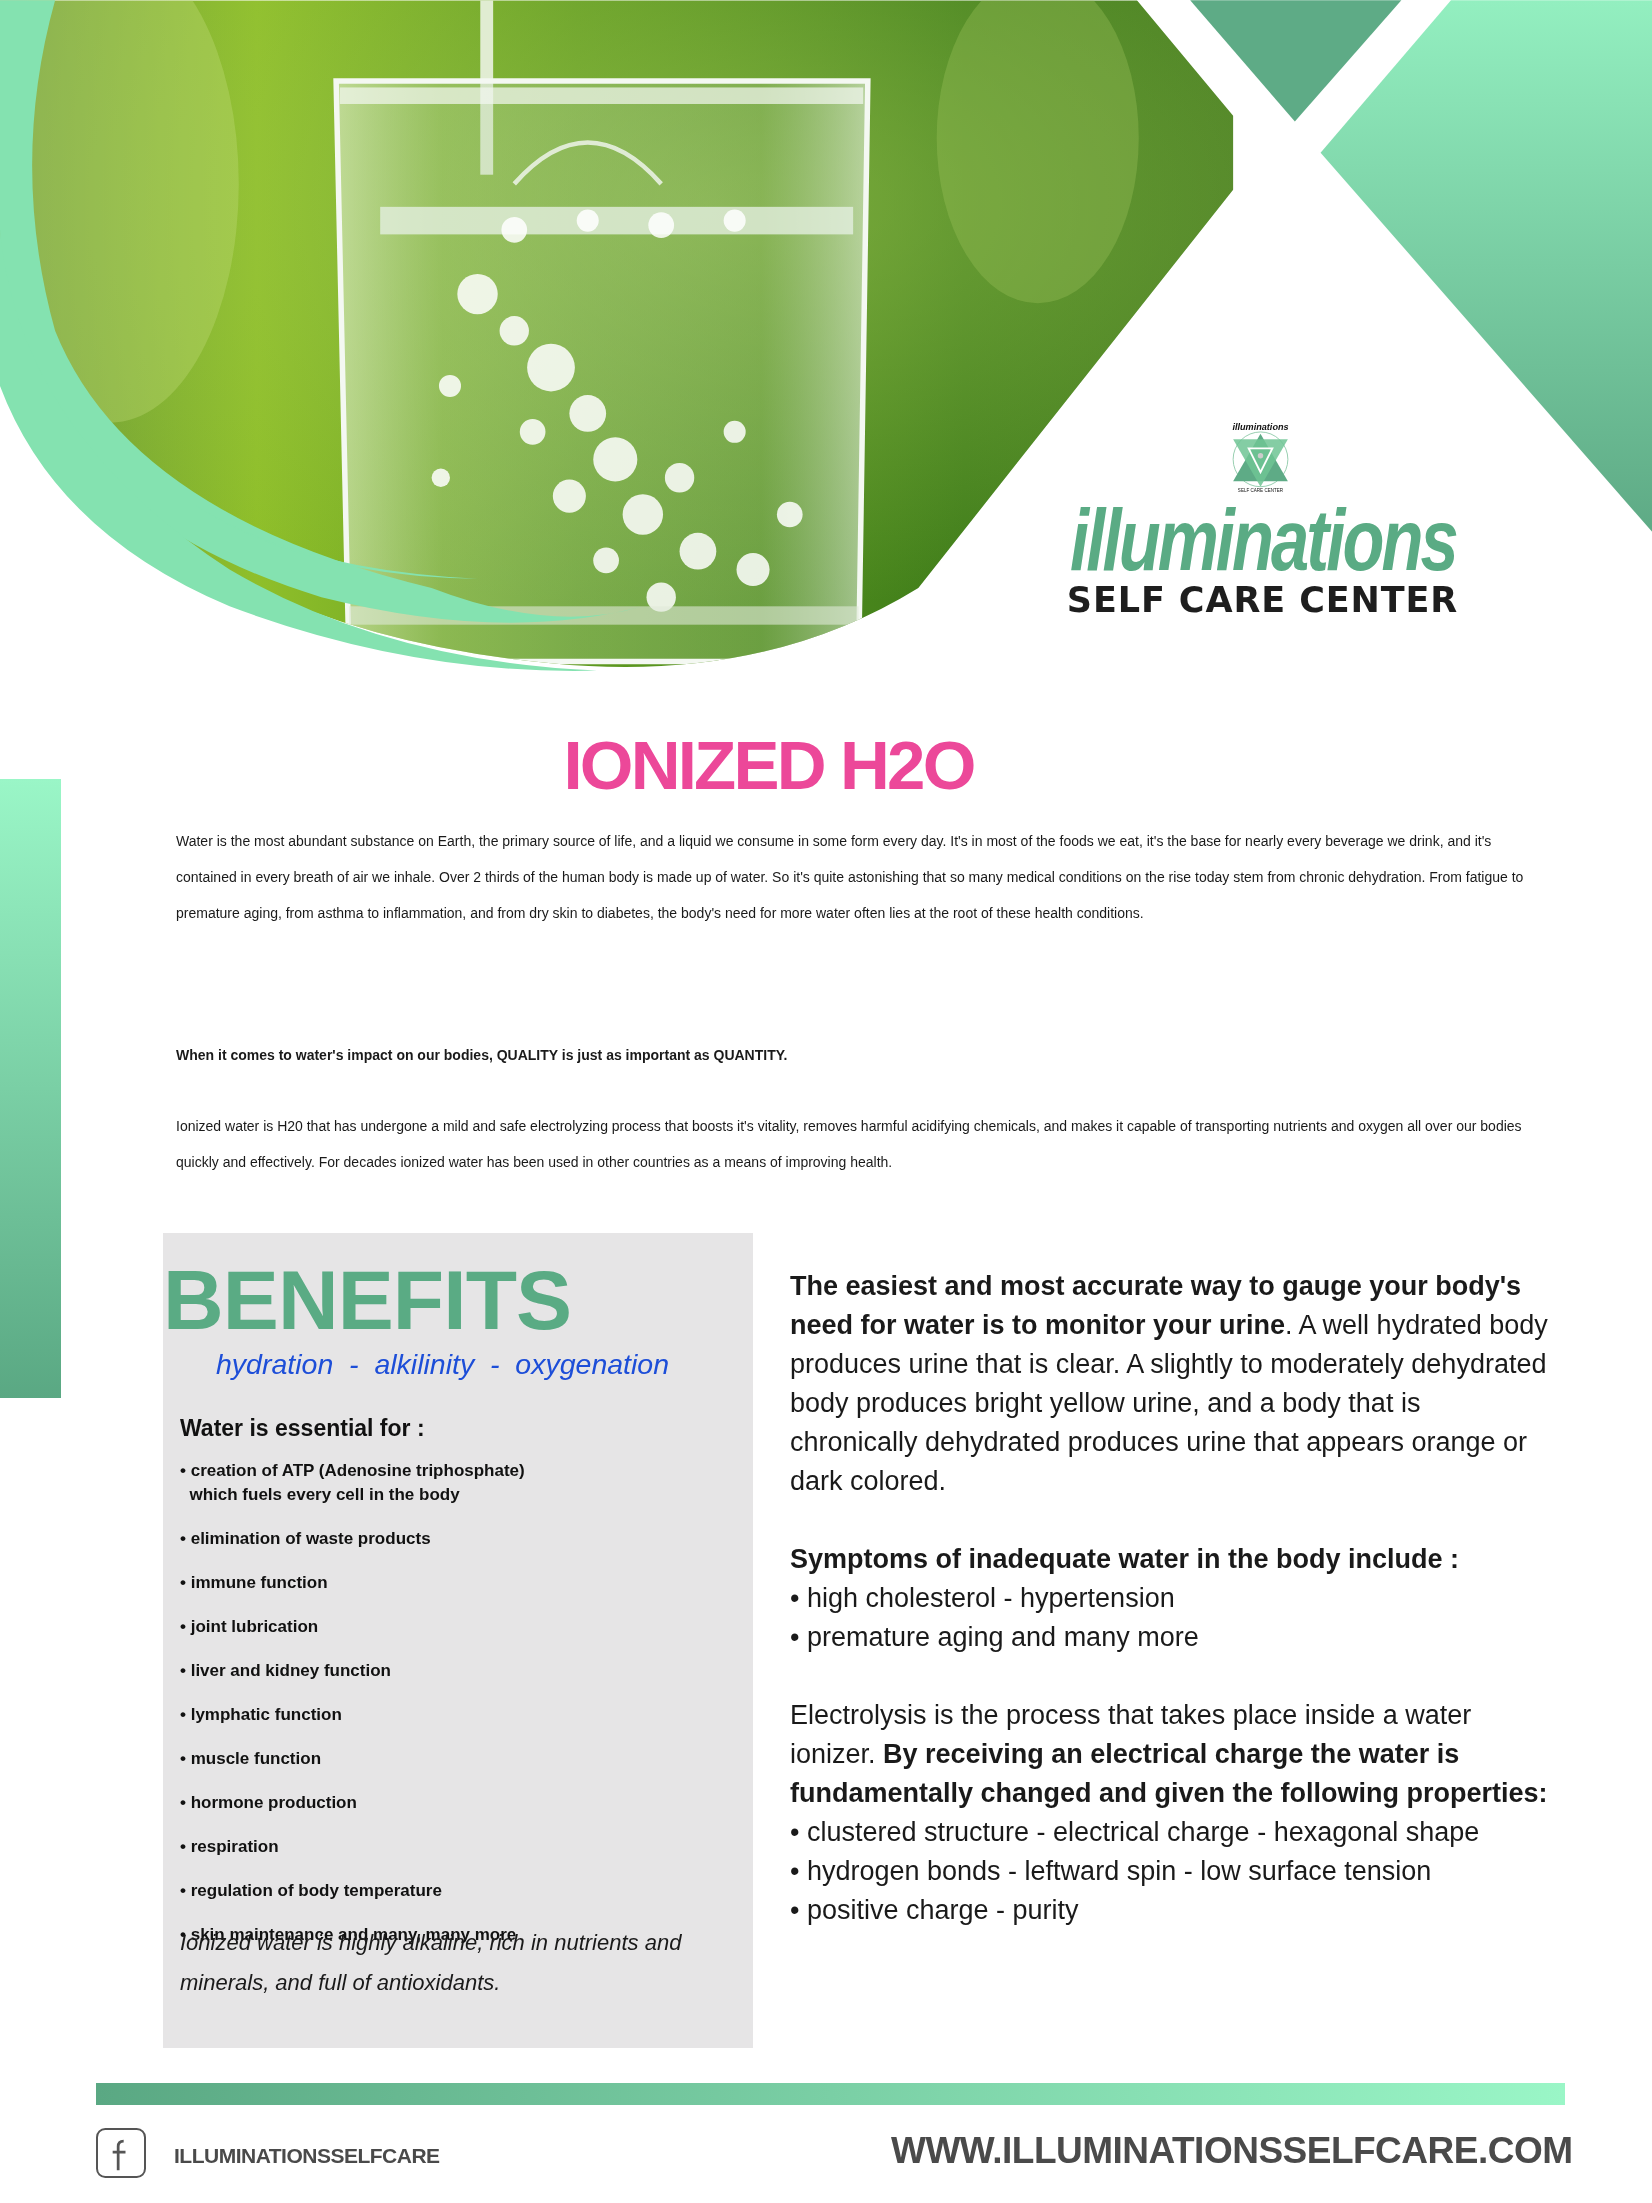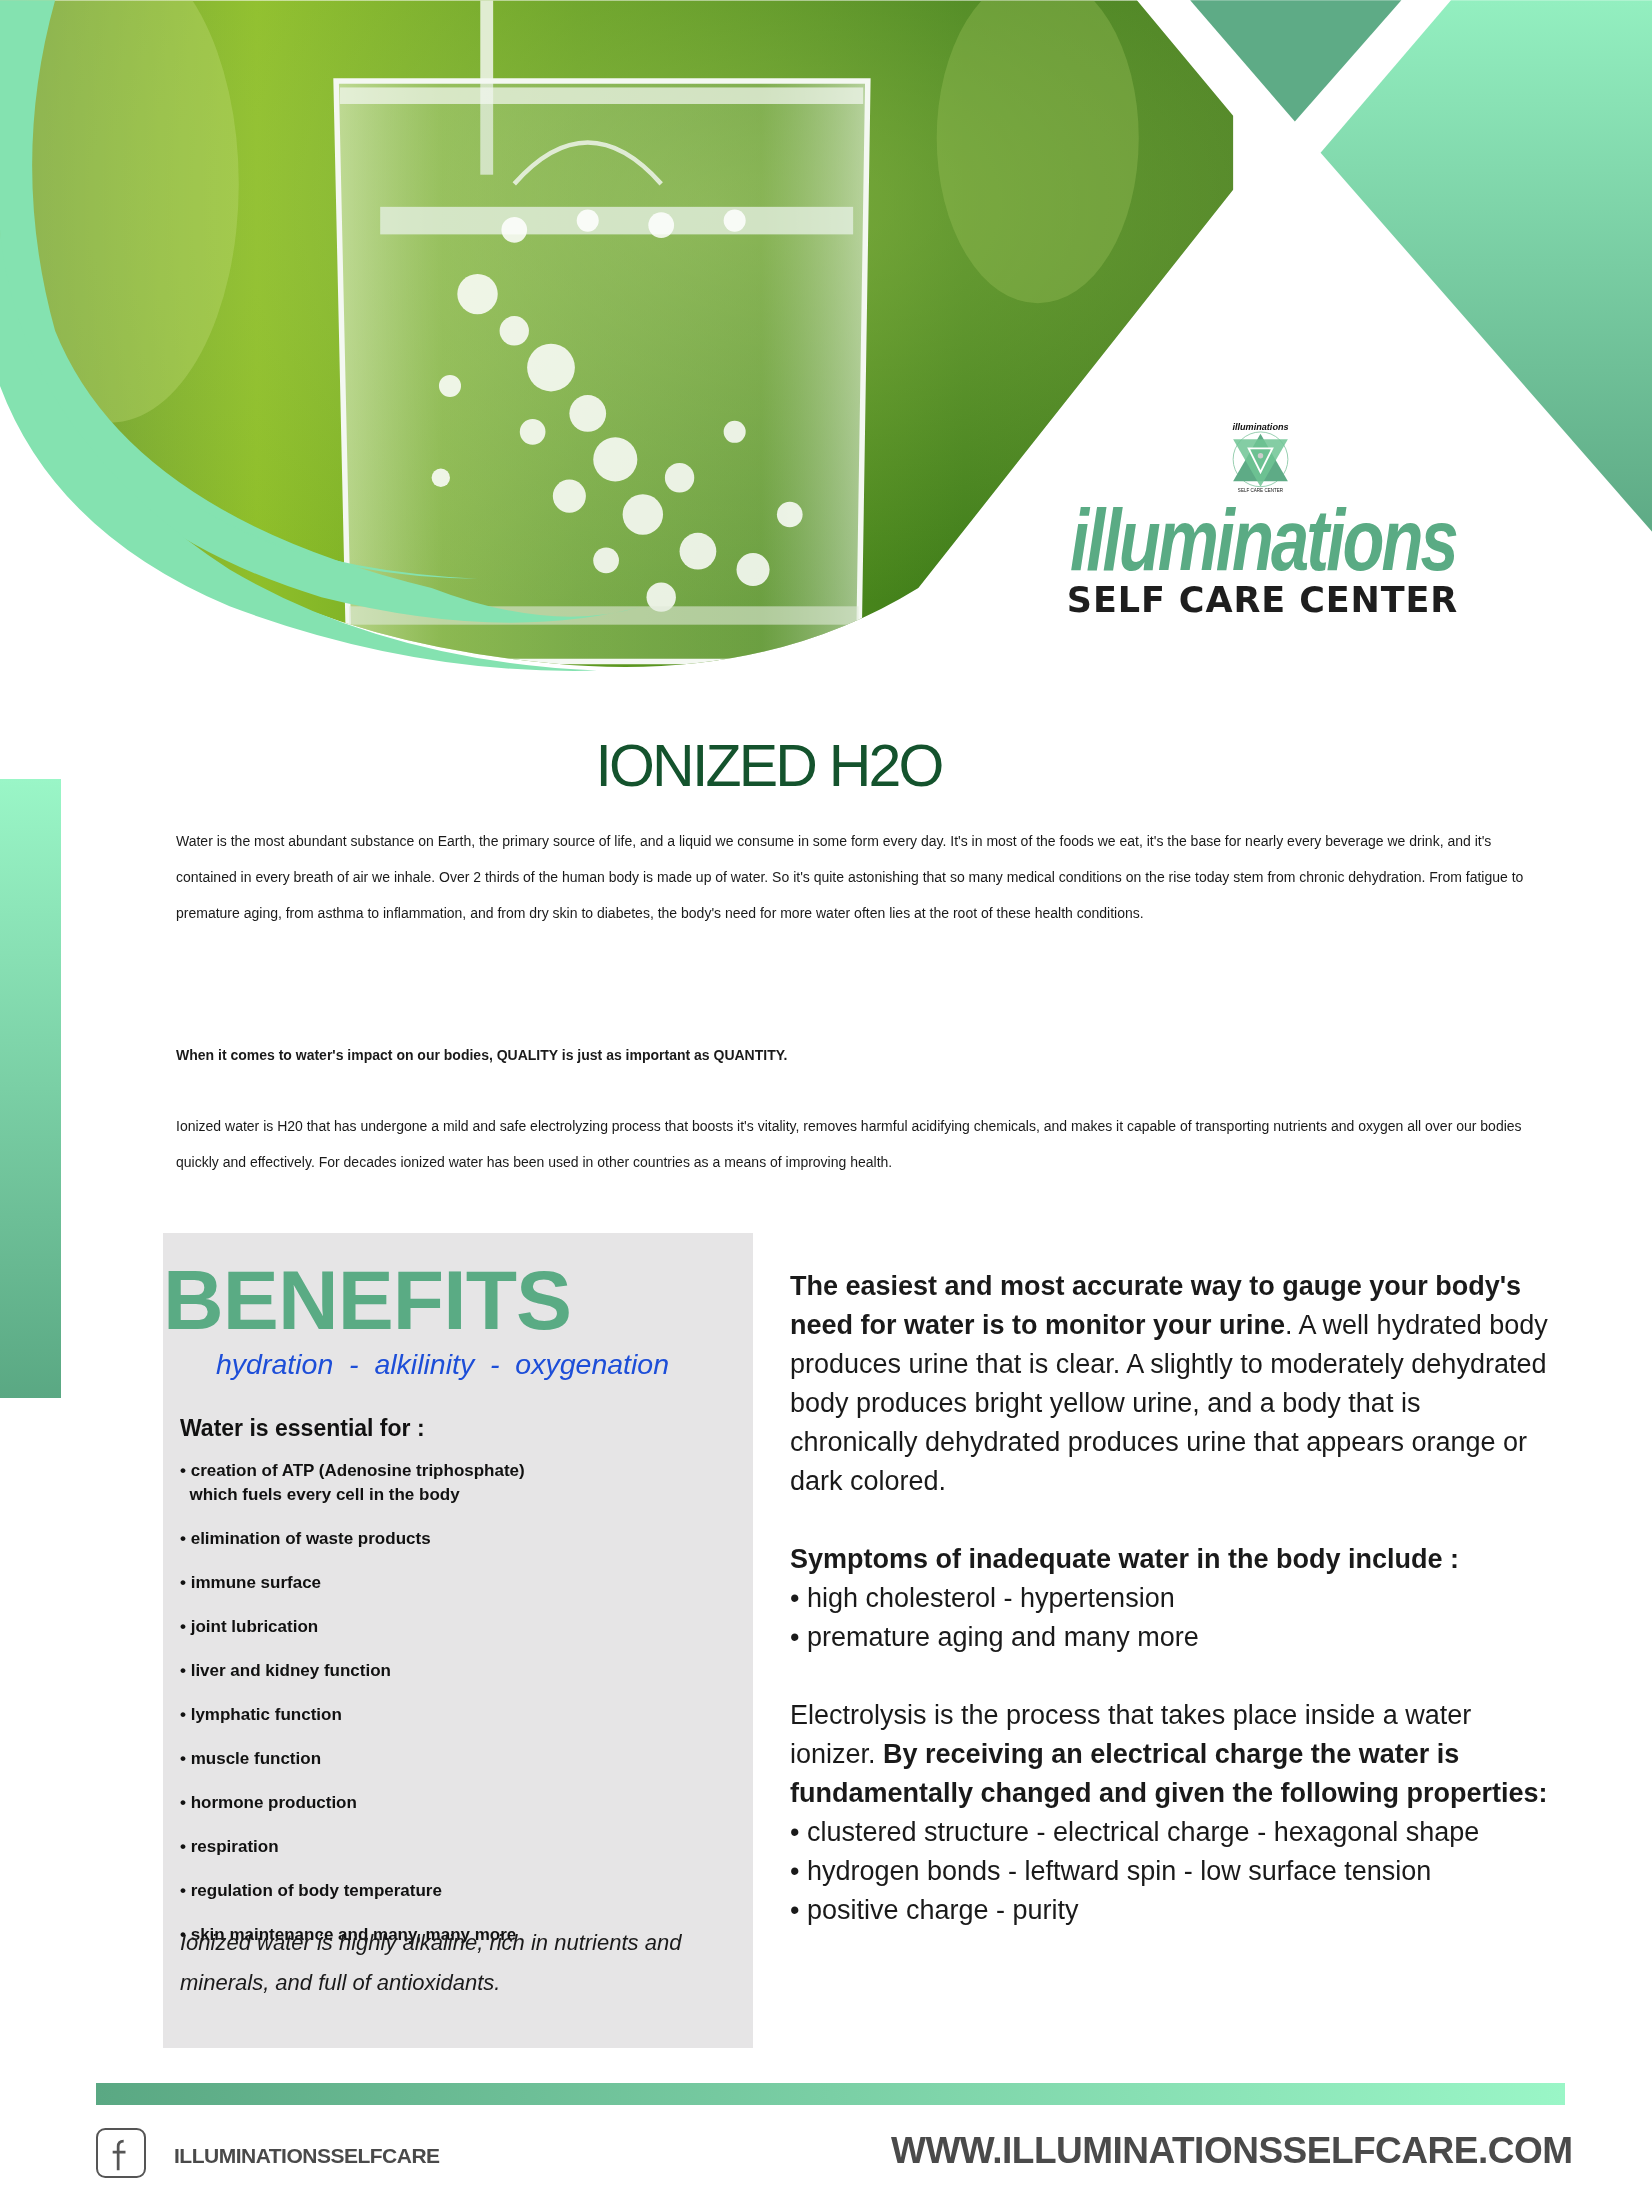--- a/index.html
+++ b/index.html
@@ -7,21 +7,21 @@
   .abs{position:absolute;}
   
   #hero{left:0;top:0;width:1653px;height:680px;}
   
   .logo-mark{left:1221px;top:422px;width:79px;width:79px;height:73px;}
   .brand-name{left:1006px;top:496px;width:514px;text-align:center;font-family:"Liberation Sans",sans-serif;font-weight:bold;font-style:italic;font-size:88px;line-height:88px;color:#5aab84;letter-spacing:-3.7px;transform:scaleX(0.78);transform-origin:center;}
   .brand-sub{left:1019px;top:580px;width:487px;text-align:center;font-family:"DejaVu Sans",sans-serif;font-weight:bold;font-size:35px;line-height:40px;color:#1e1e1e;letter-spacing:0.9px;}
   
   .left-bar{left:0;top:779px;width:61px;height:619px;background:linear-gradient(#9af6c7,#5aa883);}
   
-  .title{left:275px;top:720px;width:987px;text-align:center;font-weight:normal;font-size:59px;line-height:92px;color:#14532d;letter-spacing:-2.8px;}
+  .title{left:275px;top:720px;width:987px;text-align:center;font-weight:bold;font-size:69px;line-height:92px;color:#ec4899;letter-spacing:-2.8px;}
   .intro{left:176px;width:1359px;font-size:14px;line-height:36px;color:#1a1a1a;margin:0;}
   .intro.bold{font-weight:bold;}
   
   .benefits-box{left:163px;top:1233px;width:590px;height:815px;background:#e6e5e6;}
   .benefits-title{left:163px;top:1254px;width:590px;font-weight:bold;font-size:84px;line-height:92px;color:#5aab84;letter-spacing:-0.9px;}
   .benefits-tagline{left:188px;top:1346px;font-style:italic;font-size:28.5px;line-height:37px;color:#1d4ed8;white-space:pre;margin-left:28px;}
   .essential-label{left:180px;top:1414px;font-weight:bold;font-size:23px;line-height:29px;color:#111;}
   .benefit-list{left:180px;top:1459px;margin:0;padding:0;list-style:none;width:560px;}
   .benefit-list li{font-weight:bold;font-size:17px;line-height:24px;color:#111;margin-bottom:20px;}
   .benefits-note{left:180px;top:1963px;width:560px;font-style:italic;font-size:22px;line-height:40px;color:#1a1a1a;margin-top:-40px;}
@@ -135,21 +135,21 @@
 <p class="abs intro" style="top:1108px;">Ionized water is H20 that has undergone a mild and safe electrolyzing process that boosts it's vitality, removes harmful acidifying chemicals, and makes it capable of transporting nutrients and oxygen all over our bodies quickly and effectively. For decades ionized water has been used in other countries as a means of improving health.</p>
 
 <div class="abs benefits-box"></div>
 <div class="abs benefits-title">BENEFITS</div>
 <div class="abs benefits-tagline">hydration  -  alkilinity  -  oxygenation</div>
 <div class="abs essential-label">Water is essential for :</div>
 <ul class="abs benefit-list">
   <li style="white-space:pre;">• creation of ATP (Adenosine triphosphate)
   which fuels every cell in the body</li>
   <li>• elimination of waste products</li>
-  <li>• immune surface</li>
+  <li>• immune function</li>
   <li>• joint lubrication</li>
   <li>• liver and kidney function</li>
   <li>• lymphatic function</li>
   <li>• muscle function</li>
   <li>• hormone production</li>
   <li>• respiration</li>
   <li>• regulation of body temperature</li>
   <li>• skin maintenance and many, many more</li>
 </ul>
 <div class="abs benefits-note">Ionized water is highly alkaline, rich in nutrients and minerals, and full of antioxidants.</div>

